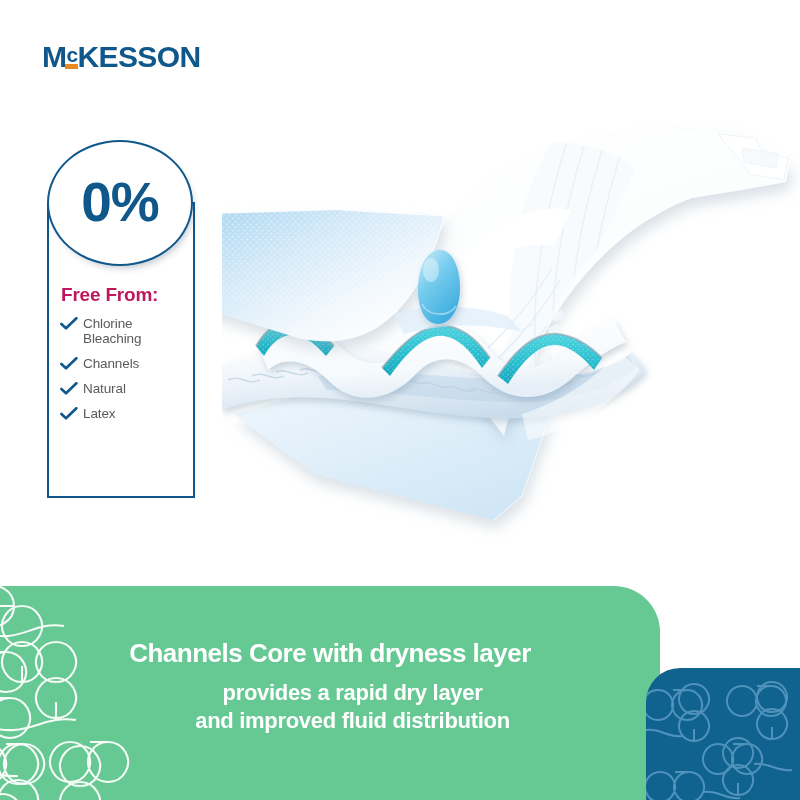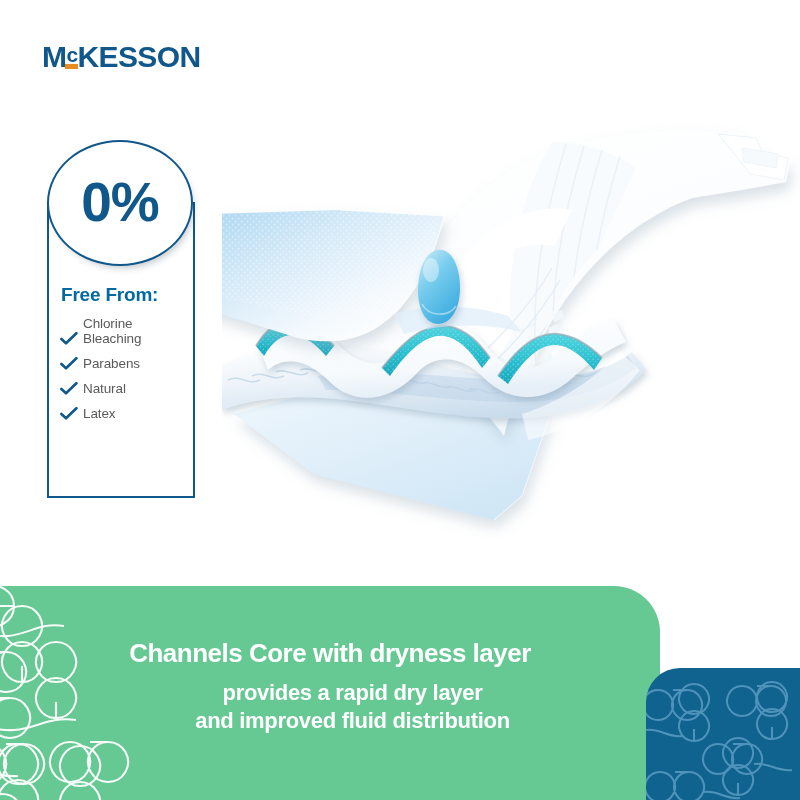--- a/index.html
+++ b/index.html
@@ -105,35 +105,35 @@
     margin-top: -2px;
   }
 
   .freefrom-title {
     position: absolute;
     left: 14px;
     top: 144px;
     font-family: "Liberation Sans", sans-serif;
     font-weight: bold;
     font-size: 19px;
-    color: #0369a1;
+    color: #be185d;
     letter-spacing: -0.2px;
     z-index: 4;
   }
 
   .ff-list {
     position: absolute;
     left: 13px;
     top: 176px;
     width: 128px;
     z-index: 4;
   }
   .ff-item {
     display: flex;
-    align-items: flex-end;
+    align-items: flex-start;
     margin-bottom: 10px;
   }
   .ff-check {
     flex: 0 0 auto;
     width: 18px;
     margin-right: 5px;
     margin-top: 1px;
     color: #10578c;
   }
   .ff-check svg { display: block; }
@@ -251,21 +251,21 @@
         <span class="ff-label">Chlorine
 Bleaching</span>
       </div>
 
       <div class="ff-item">
         <span class="ff-check">
           <svg width="18" height="14" viewBox="0 0 18 14">
               <path d="M1.4 7.0 L6.0 11.3 L16.4 1.2" fill="none" stroke="#10578c" stroke-width="2.6" stroke-linecap="round" stroke-linejoin="round"></path>
             </svg>
         </span>
-        <span class="ff-label">Parabens</span>
+        <span class="ff-label">Channels</span>
       </div>
 
       <div class="ff-item">
         <span class="ff-check">
           <svg width="18" height="14" viewBox="0 0 18 14">
               <path d="M1.4 7.0 L6.0 11.3 L16.4 1.2" fill="none" stroke="#10578c" stroke-width="2.6" stroke-linecap="round" stroke-linejoin="round"></path>
             </svg>
         </span>
         <span class="ff-label">Natural</span>
       </div>

